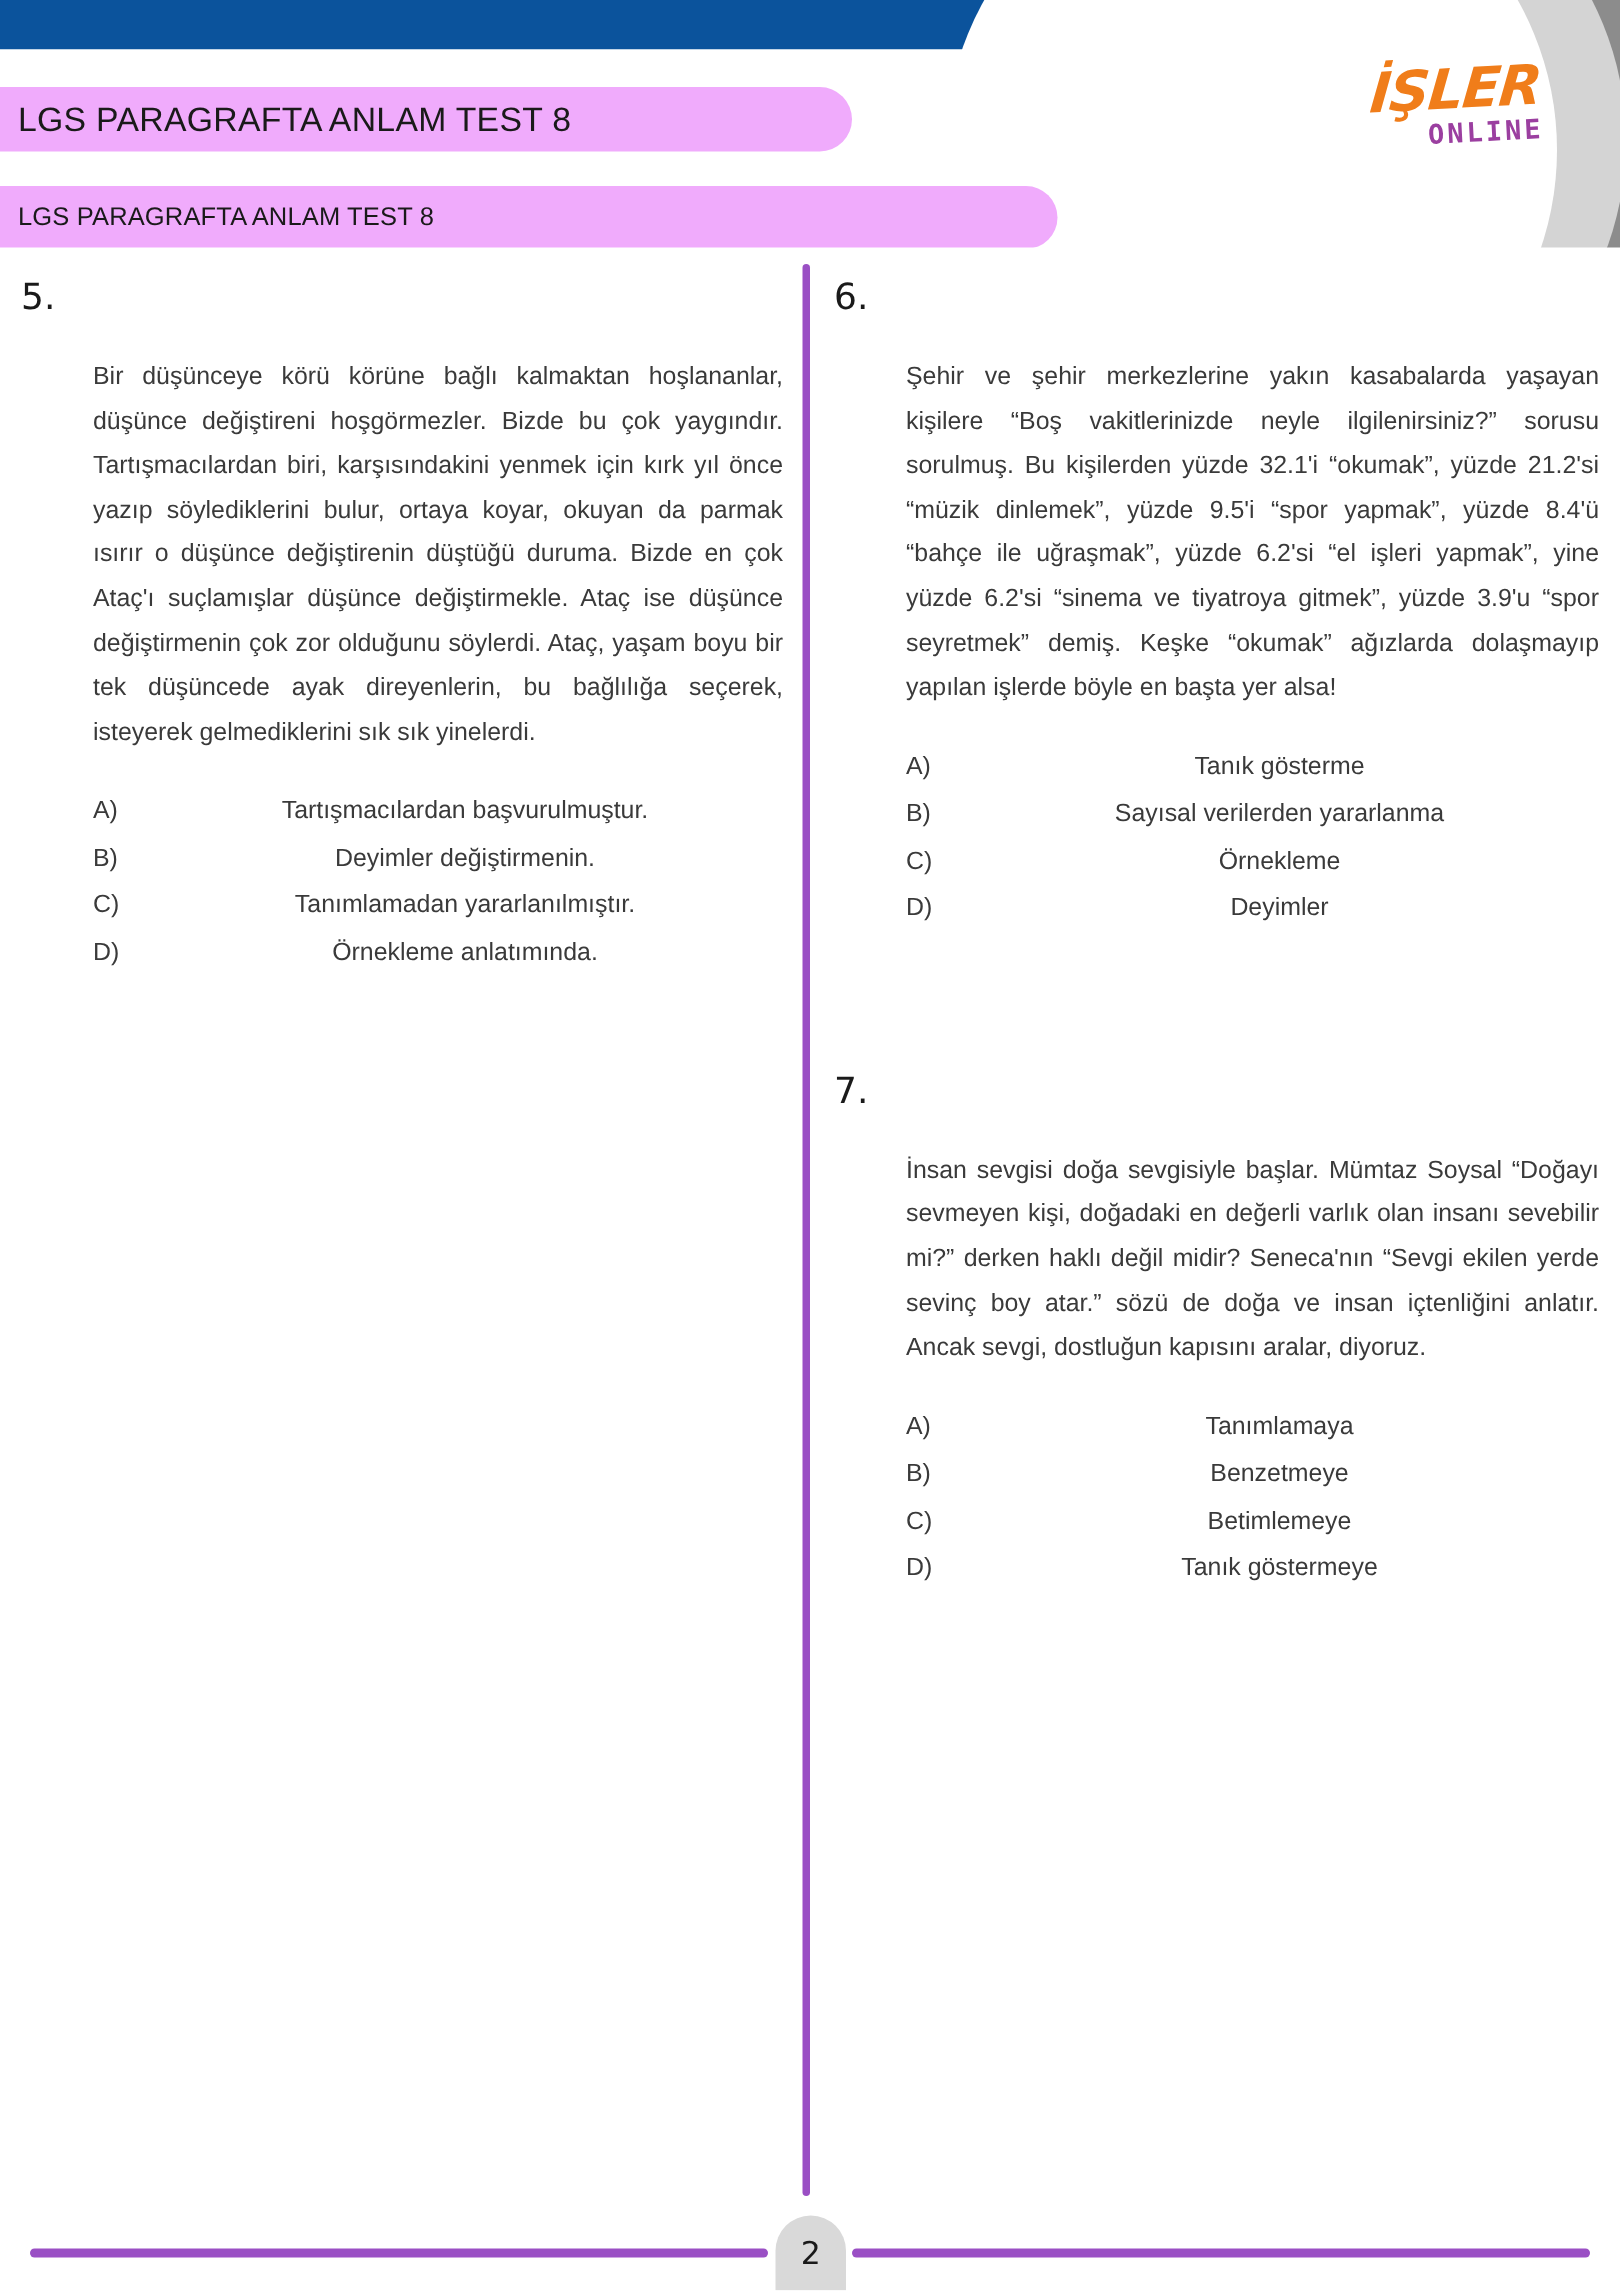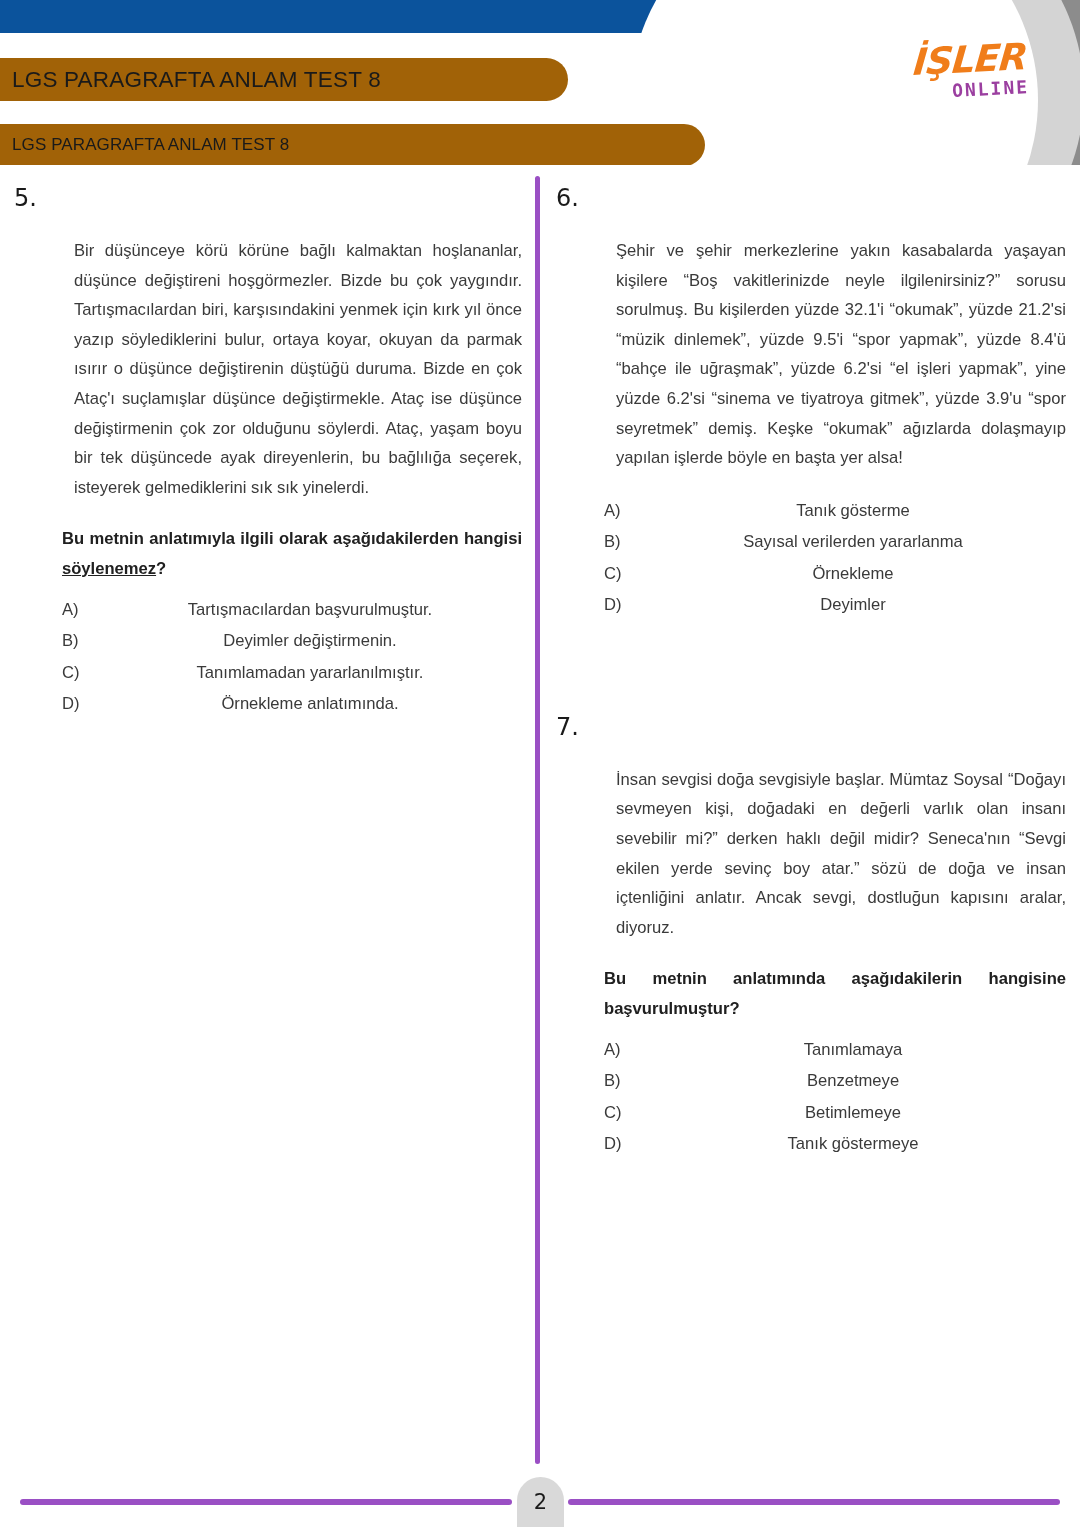--- a/index.html
+++ b/index.html
@@ -83,21 +83,21 @@
     position: absolute;
     left: 0;
     top: 165px;
     width: 1080px;
     height: 12px;
     background: #ffffff;
   }
 
   .title-pill {
     position: absolute;
-    background: #a16207;
+    background: #f0abfc;
     display: flex;
     align-items: center;
     border-top-right-radius: 40px;
     border-bottom-right-radius: 40px;
   }
   .title-pill-main {
     left: 0;
     top: 58px;
     width: 568px;
     height: 43px;
@@ -182,21 +182,21 @@
     margin-bottom: 26px;
   }
   .q-body { padding-left: 48px; }
 
   .passage {
     font-size: 16.6px;
     line-height: 29.6px;
     color: #3a3a3a;
     text-align: justify;
     text-justify: inter-word;
-    margin: 0 0 22px 12px;
+    margin: 0 0 22px 0;
     font-family: "Liberation Sans", sans-serif;
   }
   .stem {
     font-size: 16.6px;
     line-height: 29.6px;
     font-weight: bold;
     color: #202020;
     margin: 0 0 10px 0;
     text-align: justify;
   }
@@ -278,21 +278,20 @@
     <div class="header-bottom-white"></div>
   </div>
 
   <div class="column-divider"></div>
 
   <div class="col col-left">
     <div class="q-block">
       <div class="q-number">5.</div>
       <div class="q-body">
         <p class="passage">Bir düşünceye körü körüne bağlı kalmaktan hoşlananlar, düşünce değiştireni hoşgörmezler. Bizde bu çok yaygındır. Tartışmacılardan biri, karşısındakini yenmek için kırk yıl önce yazıp söylediklerini bulur, ortaya koyar, okuyan da parmak ısırır o düşünce değiştirenin düştüğü duruma. Bizde en çok Ataç'ı suçlamışlar düşünce değiştirmekle. Ataç ise düşünce değiştirmenin çok zor olduğunu söylerdi. Ataç, yaşam boyu bir tek düşüncede ayak direyenlerin, bu bağlılığa seçerek, isteyerek gelmediklerini sık sık yinelerdi.</p>
-        <p class="stem"><span>Bu metnin anlatımıyla ilgili olarak aşağıdakilerden hangisi </span><u>söylenemez</u><span>?</span></p>
         <ul class="options">
           <li class="option">
             <span class="option-letter">A)</span>
             <span class="option-text">Tartışmacılardan başvurulmuştur.</span>
           </li>
           <li class="option">
             <span class="option-letter">B)</span>
             <span class="option-text">Deyimler değiştirmenin.</span>
           </li>
           <li class="option">
@@ -333,21 +332,20 @@
         </ul>
       </div>
     </div>
 
     <div class="spacer-7"></div>
 
     <div class="q-block">
       <div class="q-number">7.</div>
       <div class="q-body">
         <p class="passage">İnsan sevgisi doğa sevgisiyle başlar. Mümtaz Soysal “Doğayı sevmeyen kişi, doğadaki en değerli varlık olan insanı sevebilir mi?” derken haklı değil midir? Seneca'nın “Sevgi ekilen yerde sevinç boy atar.” sözü de doğa ve insan içtenliğini anlatır. Ancak sevgi, dostluğun kapısını aralar, diyoruz.</p>
-        <p class="stem"><span>Bu metnin anlatımında aşağıdakilerin hangisine başvurulmuştur?</span><u></u><span></span></p>
         <ul class="options">
           <li class="option">
             <span class="option-letter">A)</span>
             <span class="option-text">Tanımlamaya</span>
           </li>
           <li class="option">
             <span class="option-letter">B)</span>
             <span class="option-text">Benzetmeye</span>
           </li>
           <li class="option">

